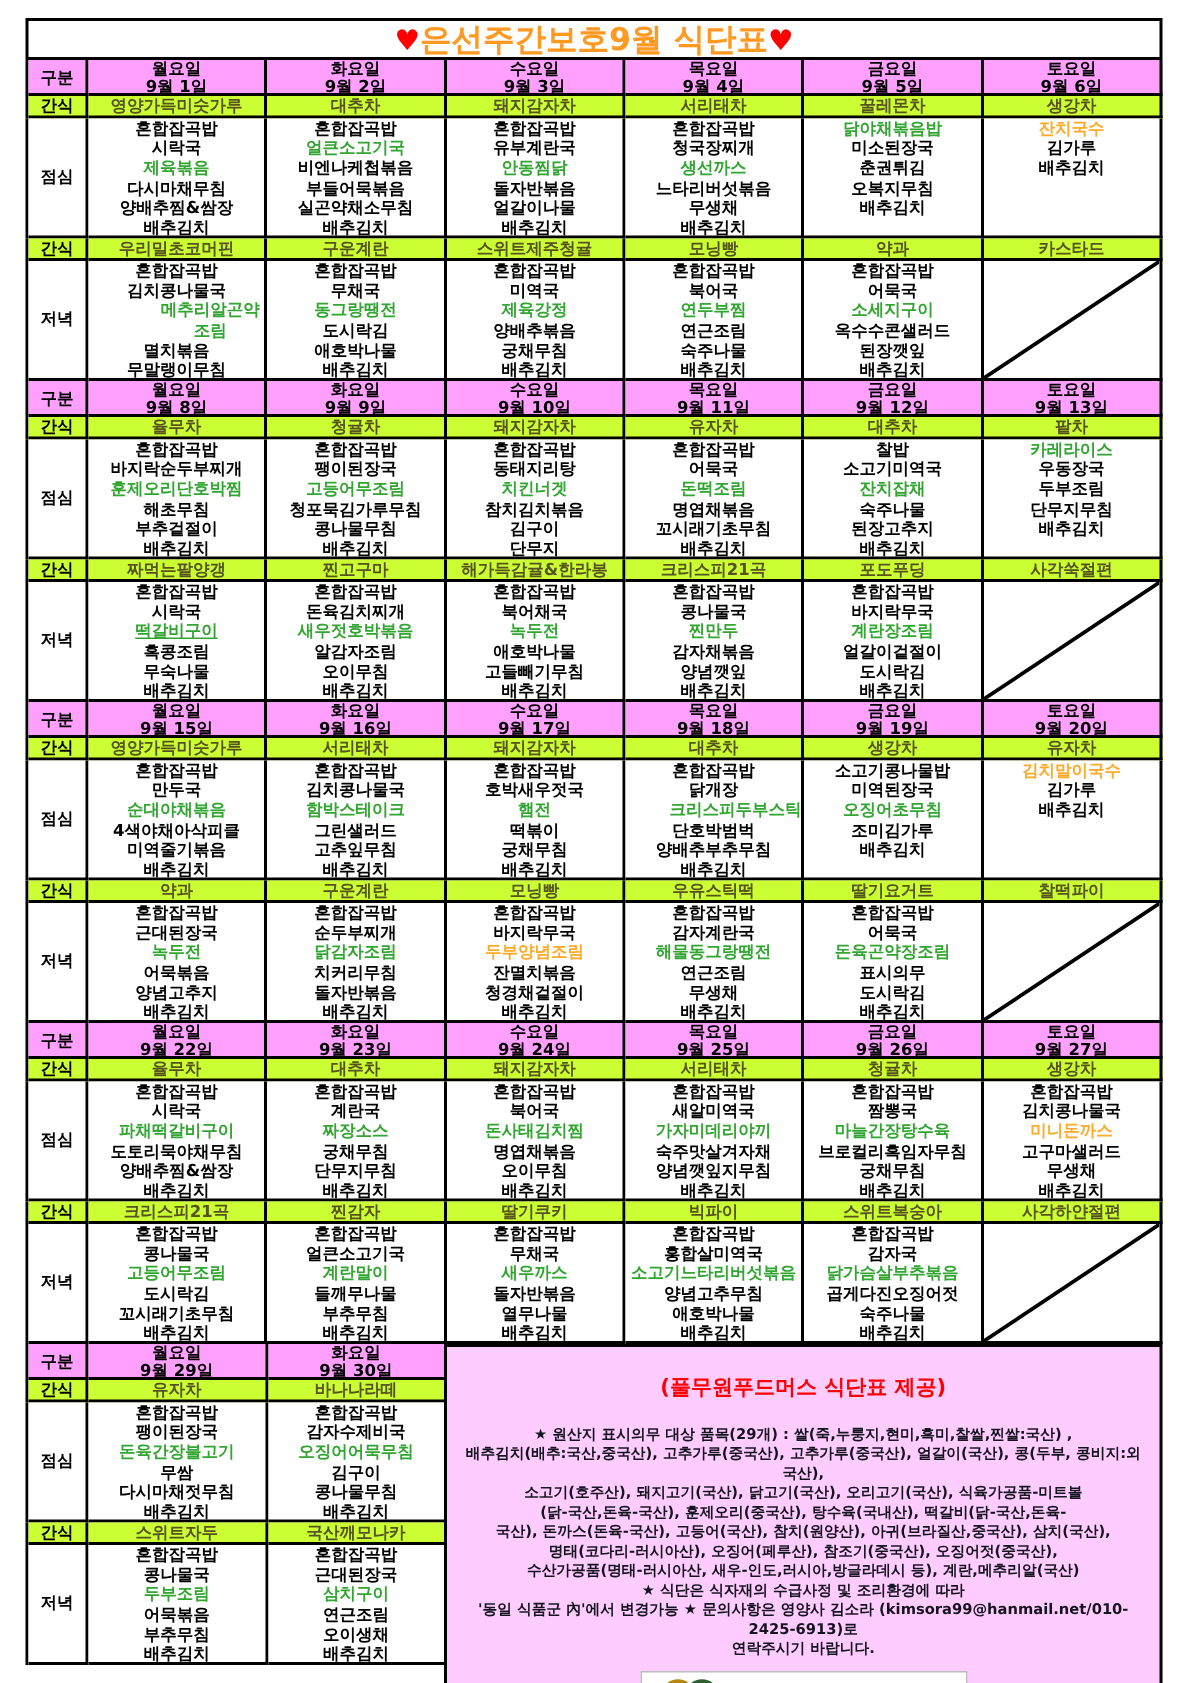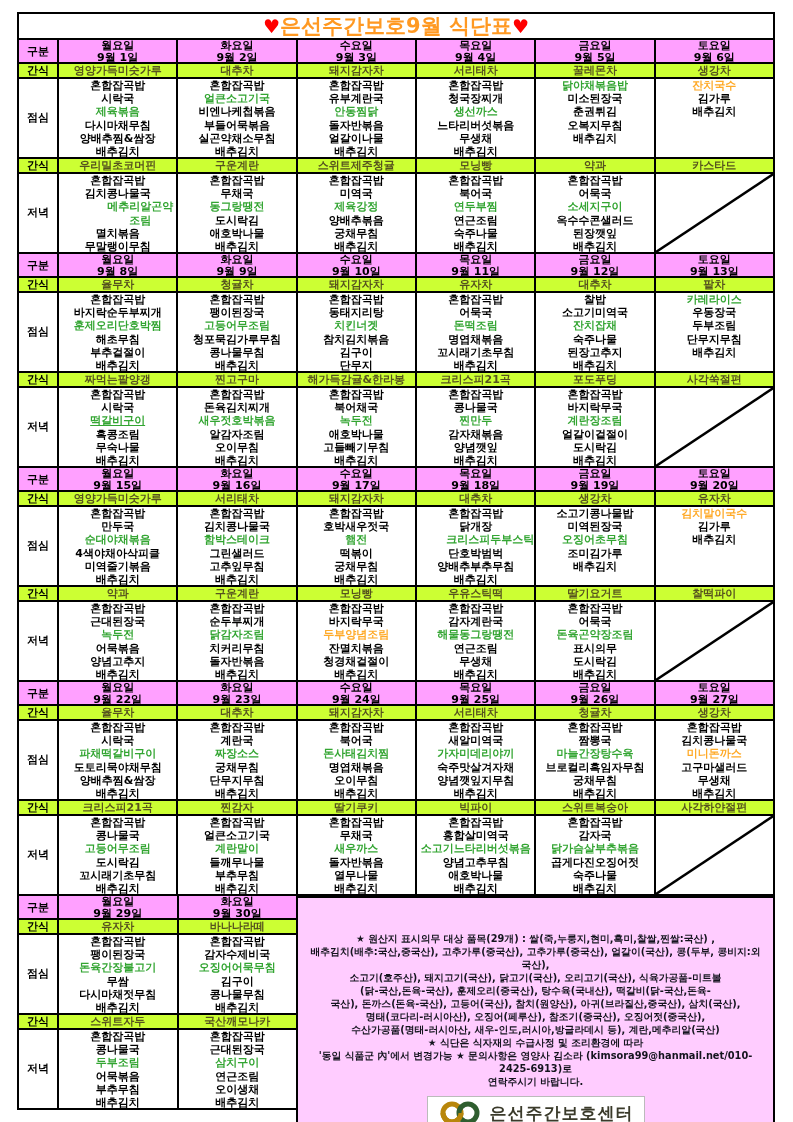--- a/index.html
+++ b/index.html
@@ -18,21 +18,21 @@
   .snackrow .labelcell{color:#000;}
   .mealrow .cell{height:80px;font-size:11px;line-height:13.2px;padding-top:0px;background:#fff;}
   .mealrow .labelcell{background:#fff;}
   .menu-line{display:block;color:#000;}
   .diag{padding:0;position:relative;}
   .diag svg{position:absolute;left:0;top:0;width:100%;height:100%;display:block;}
   .bottomflex{display:flex;align-items:stretch;}
   .w5{width:281px;flex:0 0 281px;}
   .notice{flex:1 1 auto;box-sizing:border-box;border:2px solid #000;margin-left:-2px;background:#FFCCFF;padding:6px 8px 8px 8px;text-align:center;}
   .notice-title{color:#FF0000;font-size:14px;margin-top:12px;}
-  .notice-body{color:#14141e;font-size:9.8px;line-height:13px;margin-top:28px;white-space:pre-line;}
+  .notice-body{color:#14141e;font-size:9.8px;line-height:13px;margin-top:16px;white-space:pre-line;}
   .logo-box{display:inline-flex;align-items:center;gap:6px;background:#fff;padding:2px 10px;margin-top:8px;border:1px solid #bbb;}
   .logo-text{font-size:17px;color:#3a3a2a;letter-spacing:1px;}
 </style>
 </head>
 <body>
 
 <div class="sheet">
   <div class="title">
     <span class="heart">♥</span><span class="t-text">은선주간보호9월 식단표</span><span class="heart">♥</span>
   </div>
@@ -671,20 +671,21 @@
               <span class="menu-line">근대된장국</span>
               <span class="menu-line" style="color: rgb(51, 165, 50);">삼치구이</span>
               <span class="menu-line">연근조림</span>
               <span class="menu-line">오이생채</span>
               <span class="menu-line">배추김치</span>
             </div>
           </div>
         </div>
       </div>
     <div class="notice">
+      <div class="notice-title">(풀무원푸드머스 식단표 제공)</div>
       <div class="notice-body">★ 원산지 표시의무 대상 품목(29개) : 쌀(죽,누룽지,현미,흑미,찰쌀,찐쌀:국산) ,
 배추김치(배추:국산,중국산), 고추가루(중국산), 고추가루(중국산), 얼갈이(국산), 콩(두부, 콩비지:외국산),
 소고기(호주산), 돼지고기(국산), 닭고기(국산), 오리고기(국산), 식육가공품-미트볼
 (닭-국산,돈육-국산), 훈제오리(중국산), 탕수육(국내산), 떡갈비(닭-국산,돈육-
 국산), 돈까스(돈육-국산), 고등어(국산), 참치(원양산), 아귀(브라질산,중국산), 삼치(국산),
 명태(코다리-러시아산), 오징어(페루산), 참조기(중국산), 오징어젓(중국산),
 수산가공품(명태-러시아산, 새우-인도,러시아,방글라데시 등), 계란,메추리알(국산)
 ★ 식단은 식자재의 수급사정 및 조리환경에 따라
 '동일 식품군 內'에서 변경가능 ★ 문의사항은 영양사 김소라 (kimsora99@hanmail.net/010-2425-6913)로
 연락주시기 바랍니다.</div>

